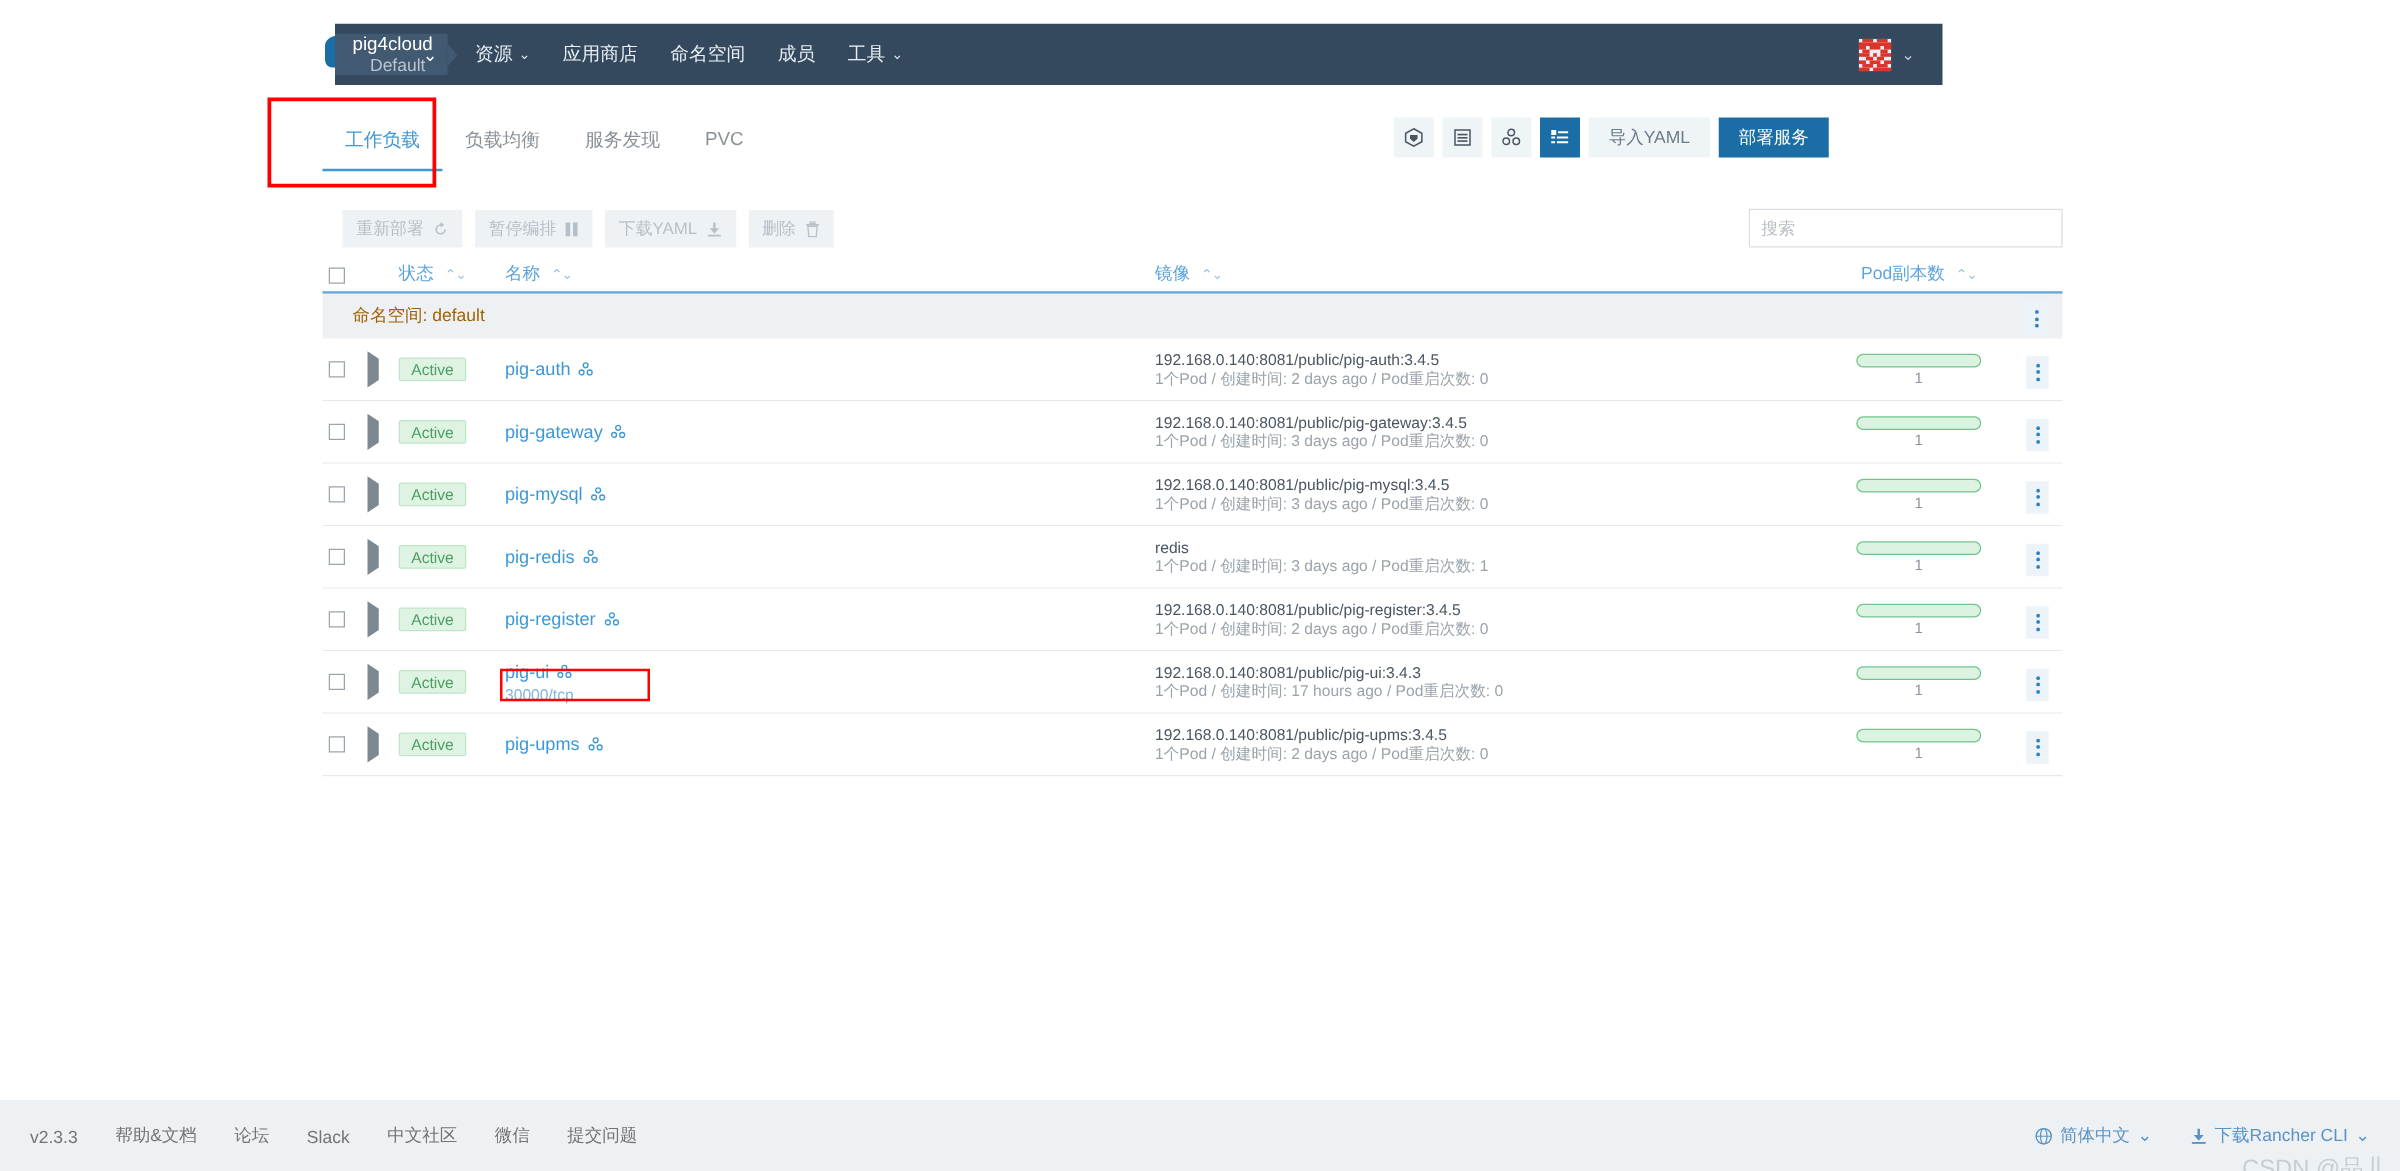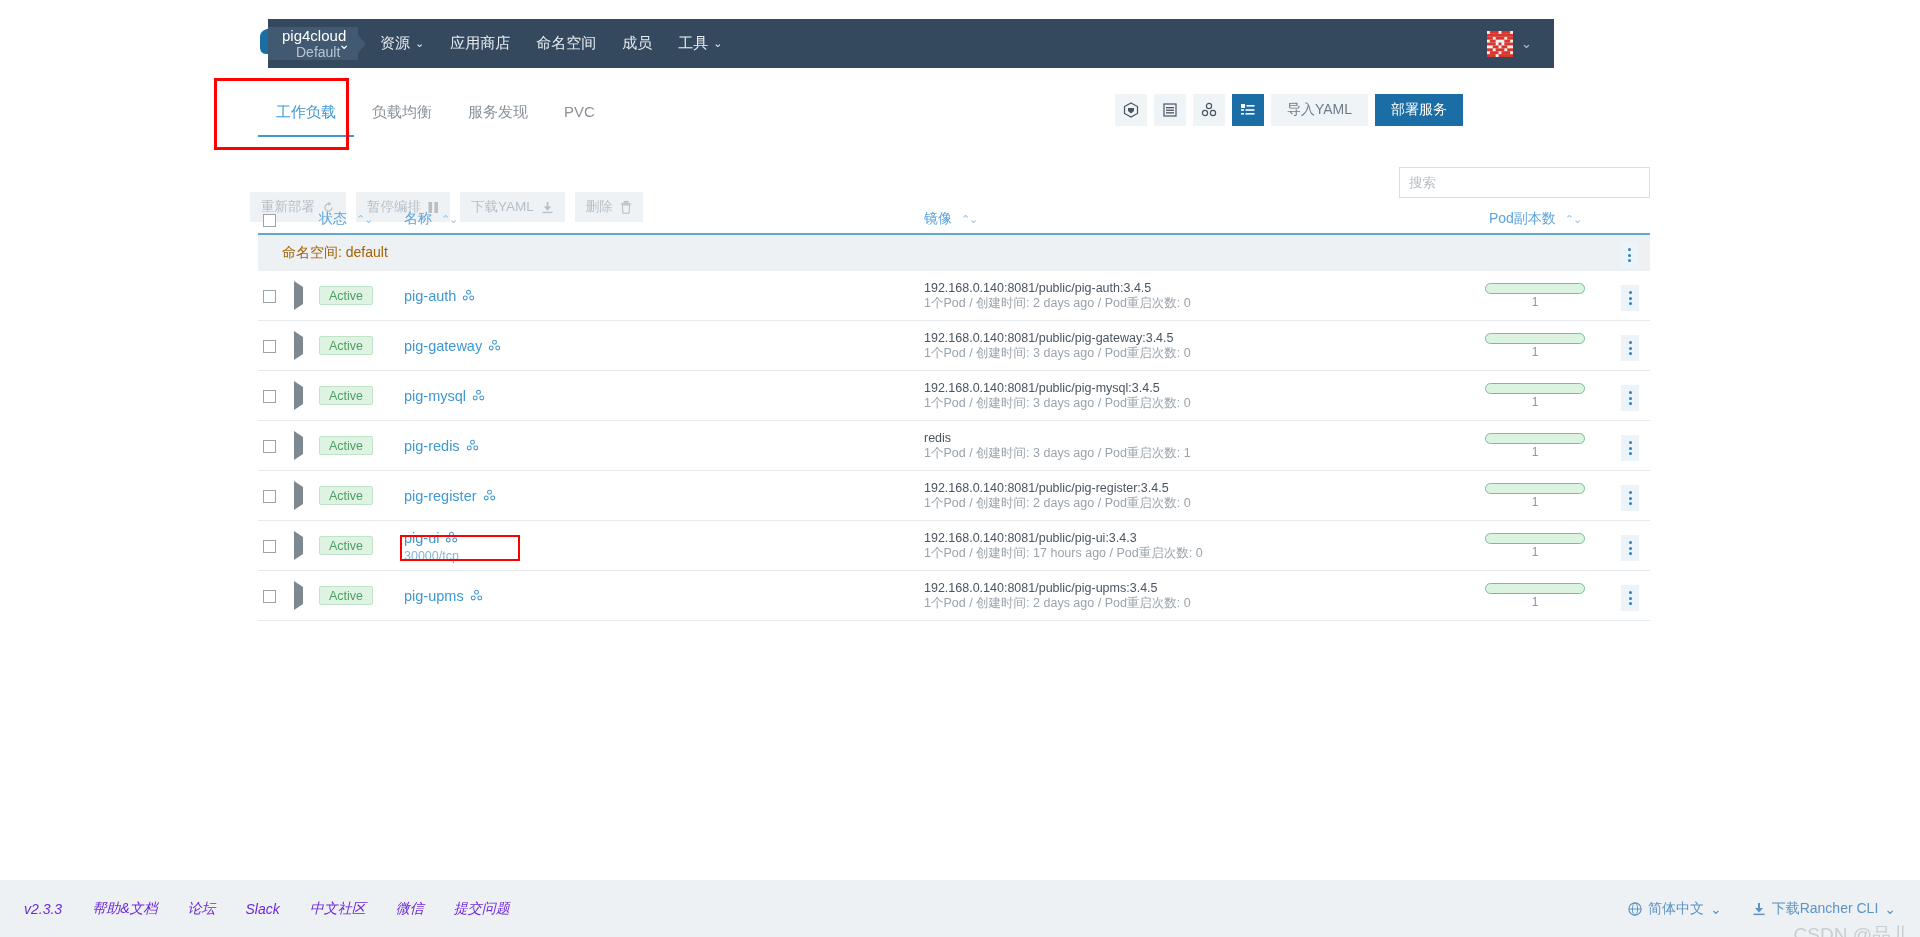--- a/index.html
+++ b/index.html
@@ -94,22 +94,22 @@
   .btn {
     height: 32px; padding: 0 16px; font-size: 14px;
     display: inline-flex; align-items: center; justify-content: center;
     cursor: pointer; border: none; white-space: nowrap;
   }
   .btn-secondary { background: #eff4f7; color: #6c7b8a; }
   .btn-primary   { background: #1b6ea5; color: #ffffff; }
 
   
   .toolbar {
-    position: absolute; left: 250px; top: 168px;
-    display: flex; align-items: center; gap: 10px; margin-top: 24px;
+    position: absolute; left: 274px; top: 168px;
+    display: flex; align-items: center; gap: 10px;
   }
   .tbtn {
     height: 30px; padding: 0 11px; background: #eff2f4; color: #b6bfc7;
     font-size: 13.5px; display: inline-flex; align-items: center; gap: 7px;
     cursor: default; border: none;
   }
   .tbtn .gi { display: inline-flex; align-items: center; }
 
   .searchbox {
     position: absolute; right: 270px; top: 167px;
@@ -192,21 +192,21 @@
   }
 
   
   .footer {
     position: absolute; left: 0; bottom: 0;
     width: 1920px; height: 57px;
     background: #eef1f3;
     display: flex; align-items: center;
   }
   .footer-left { display: flex; align-items: center; gap: 30px; padding-left: 24px; }
-  .flink { color: #6d28d9; font-size: 14px; cursor: pointer; font-style: italic; }
+  .flink { color: #737373; font-size: 14px; cursor: pointer; }
   .footer-right {
     margin-left: auto; display: flex; align-items: center;
     gap: 30px; padding-right: 24px; position: relative;
   }
   .fgroup { display: inline-flex; align-items: center; gap: 6px; color: #5b93c7; font-size: 14px; cursor: pointer; }
   .watermark {
     position: absolute; right: 10px; top: 22px;
     color: #c6cdd3; font-size: 19px; white-space: nowrap;
     pointer-events: none;
   }

